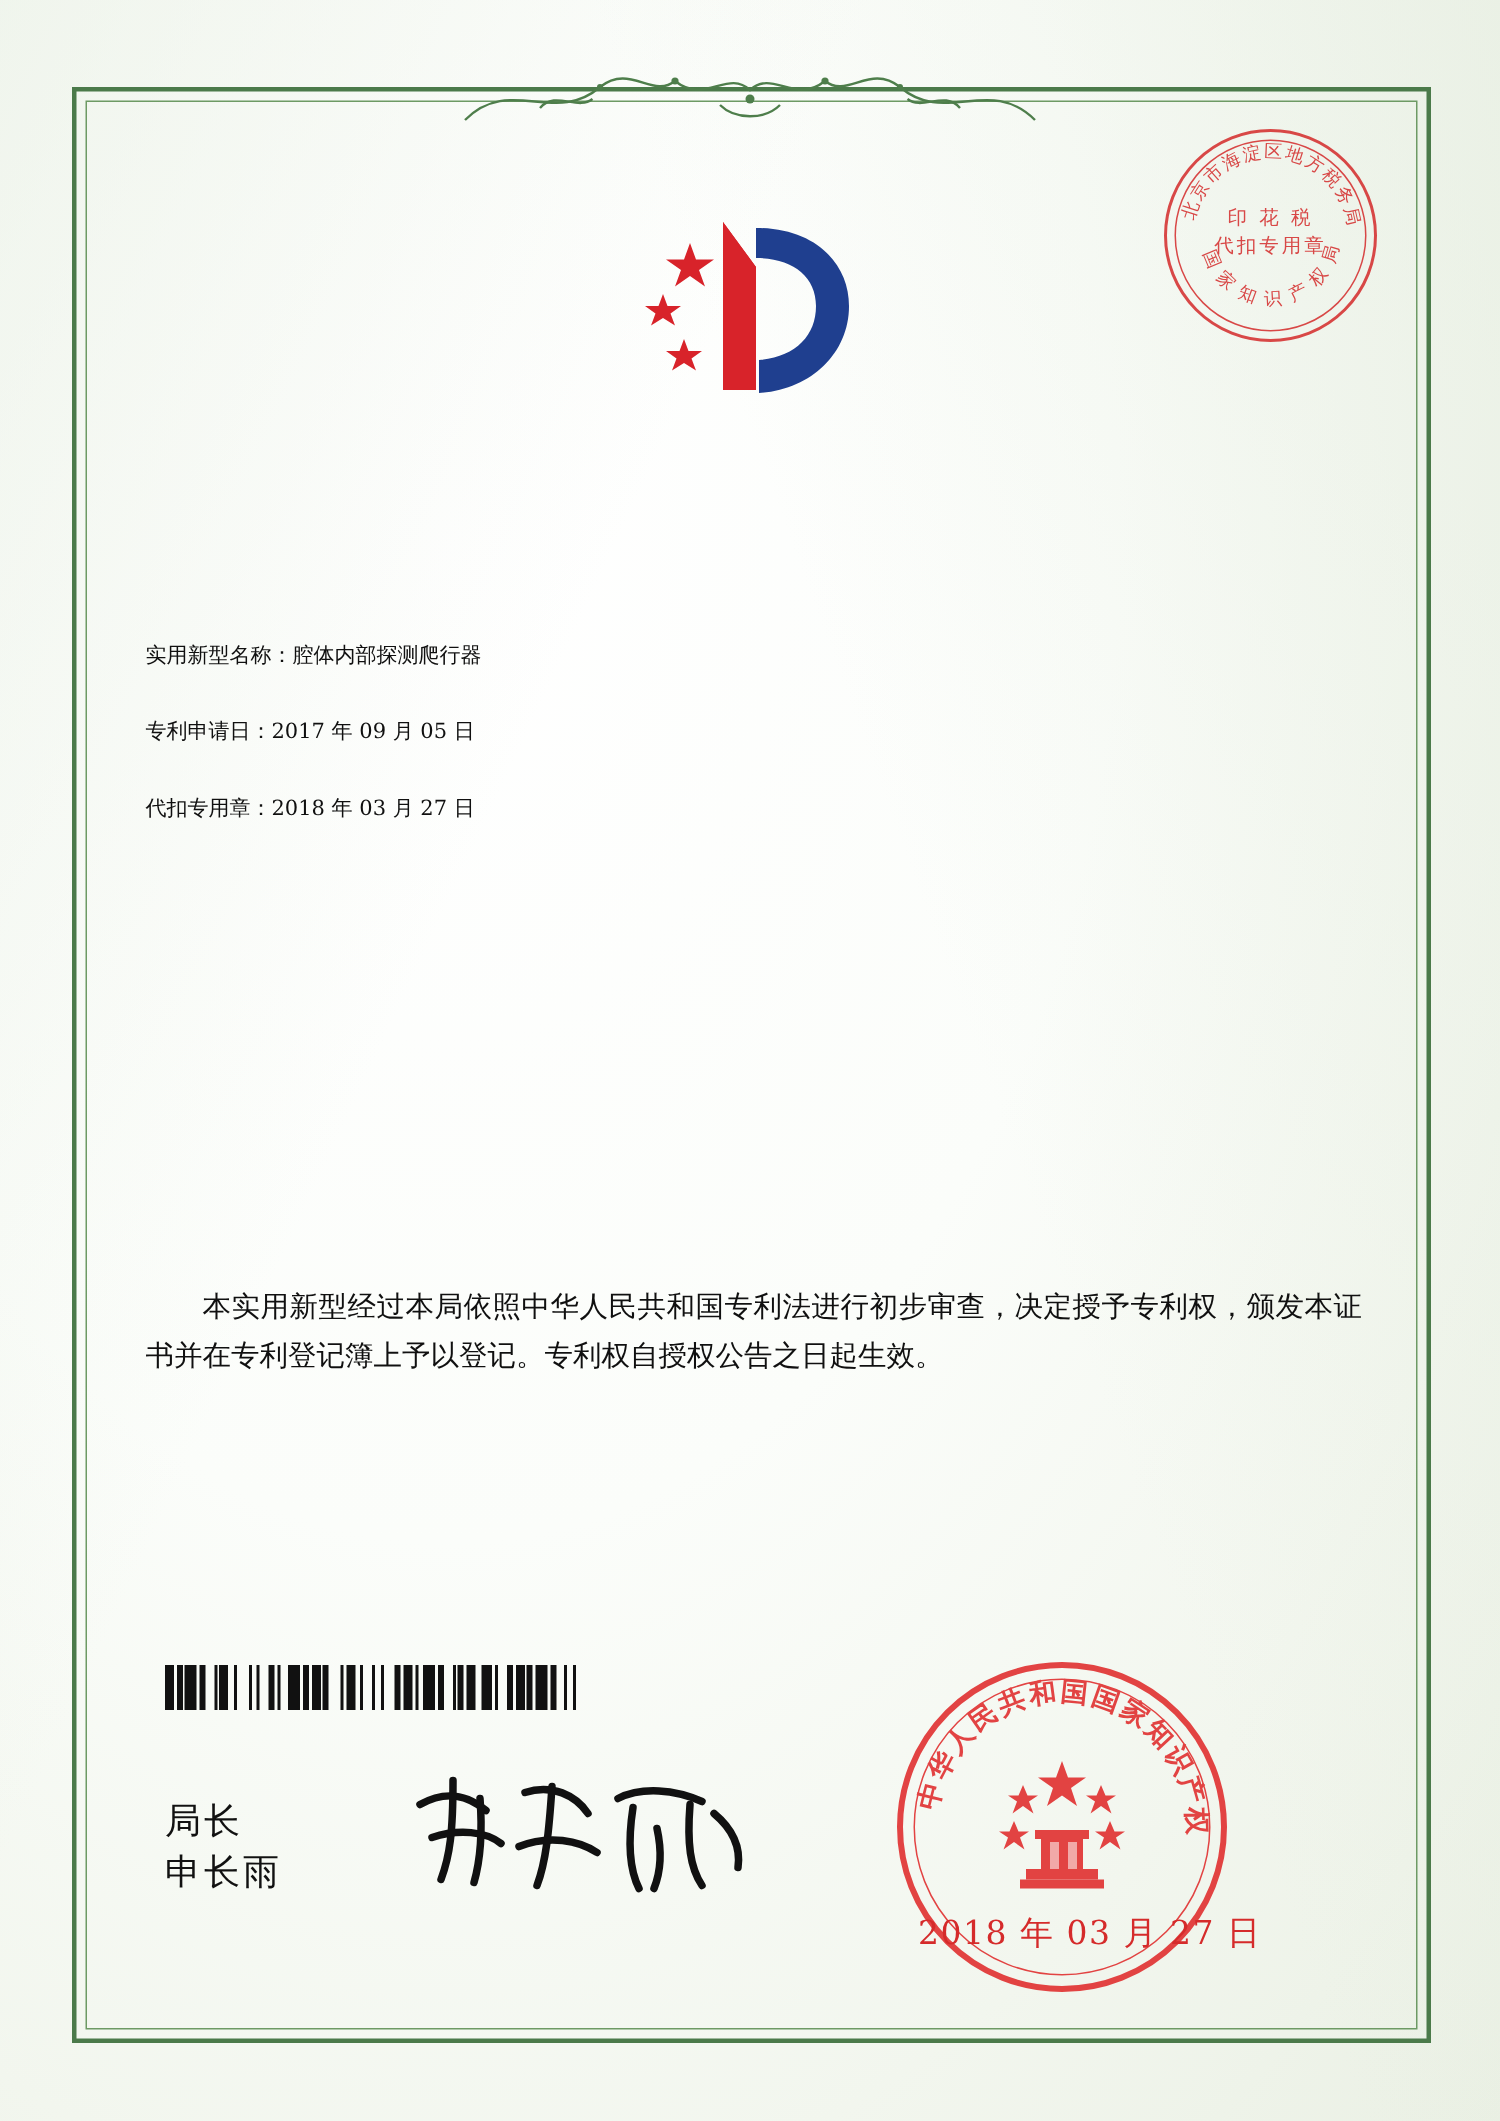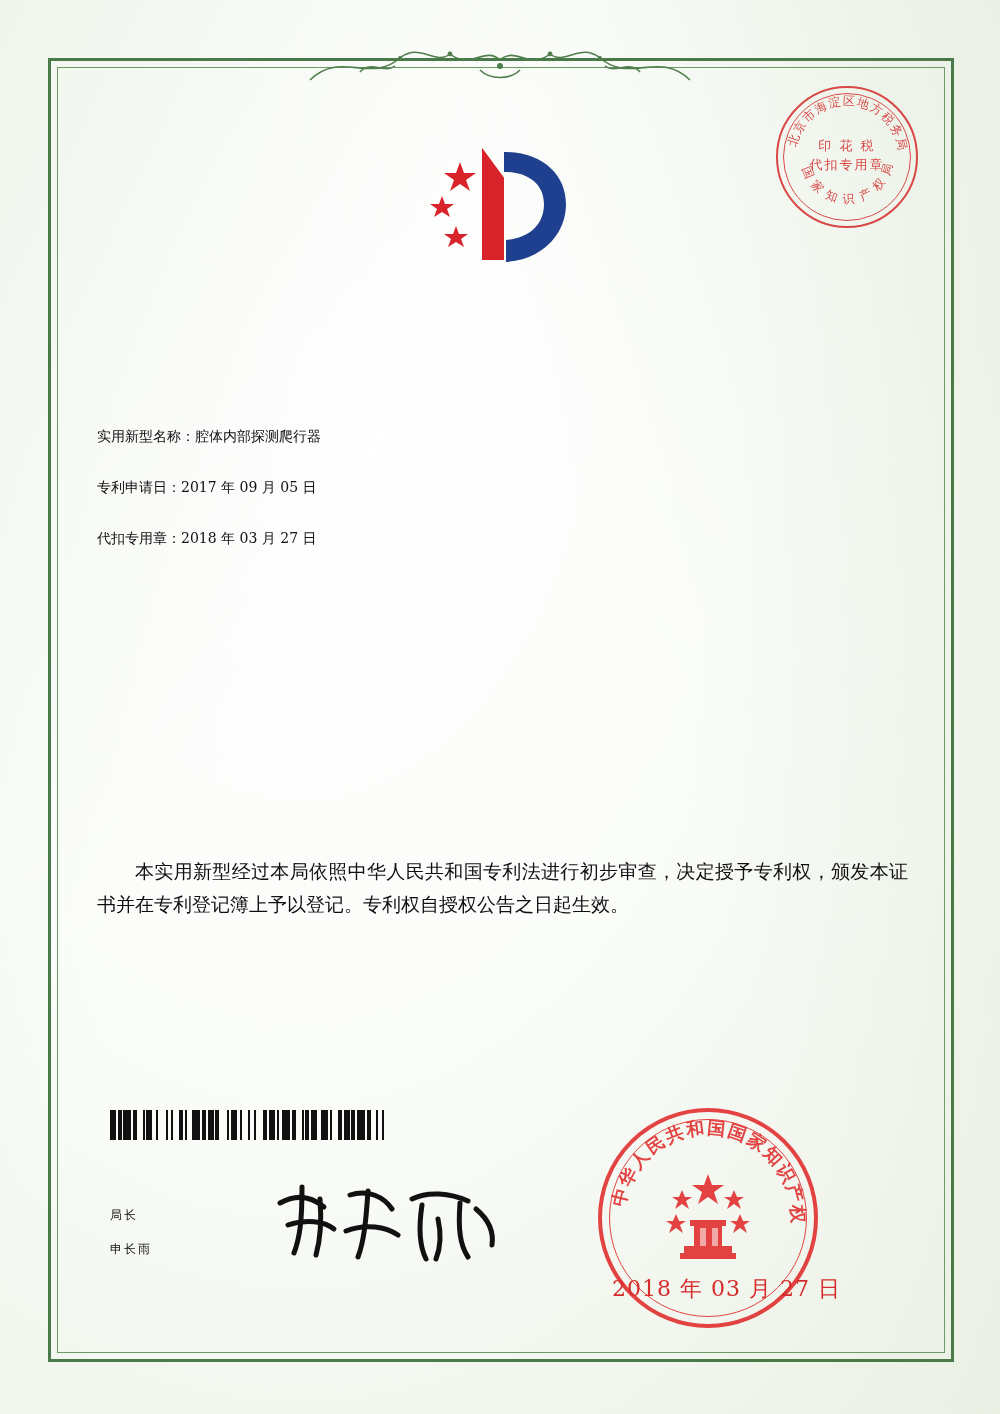--- a/index.html
+++ b/index.html
@@ -180,21 +180,21 @@
     background: #111;
     height: 100%;
   }
 
   
   .sig-block {
     position: absolute;
     left: 110px;
     top: 1198px;
     font-family: Liberation Serif, serif;
-    font-size: 12px;
+    font-size: 24px;
     line-height: 34px;
     color: #111;
     letter-spacing: 2px;
   }
   .signature {
     position: absolute;
     left: 272px;
     top: 1175px;
     width: 240px;
     height: 95px;

